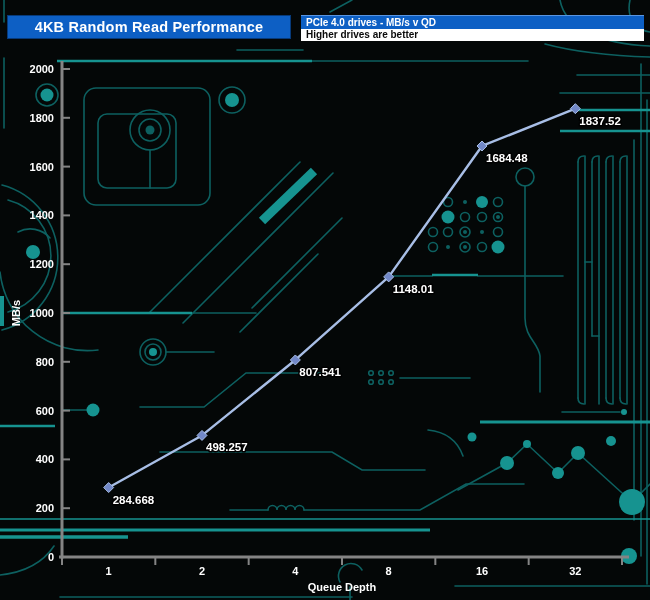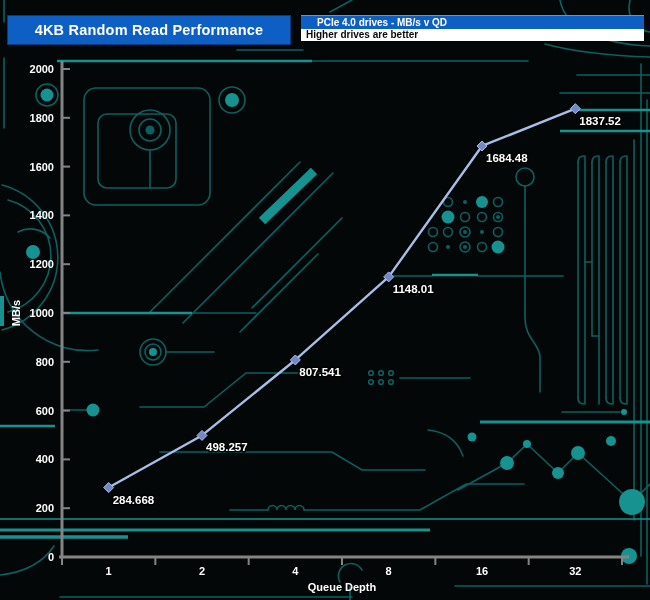--- a/index.html
+++ b/index.html
@@ -6,31 +6,31 @@
   .screen{
     position:relative;width:650px;height:600px;overflow:hidden;
     background:var(--background,#040707);
     font-family:"Liberation Sans",sans-serif;
   }
   svg.layer{position:absolute;left:0;top:0;width:650px;height:600px;}
   #bg{z-index:1}
   #chart{z-index:3}
   .header{position:absolute;left:0;top:0;width:650px;height:52px;z-index:4}
   .title-box{
-    position:absolute;left:7px;top:15px;width:284px;height:30px;
+    position:absolute;left:7px;top:15px;width:284px;height:24px;
     background:var(--header_blue,#0d5fc4);
     border:1px solid #073a7a;box-sizing:border-box;
     display:flex;align-items:center;justify-content:center;
     color:#fff;font-weight:bold;font-size:14.5px;letter-spacing:.2px;
   }
   .sub-blue{
     position:absolute;left:301px;top:15px;width:343px;height:14px;
     background:var(--header_blue,#0d5fc4);
     border-top:1px solid #5a95e0;box-sizing:border-box;
-    color:#fff;font-weight:bold;font-size:10px;line-height:13px;padding-left:16px;
+    color:#fff;font-weight:bold;font-size:10px;line-height:13px;padding-left:5px;
   }
   .sub-white{
     position:absolute;left:301px;top:29px;width:343px;height:12px;
     background:#ffffff;color:#0a0a0a;font-weight:bold;font-size:10px;line-height:12px;
     padding-left:5px;box-sizing:border-box;
   }
   
   .t{stroke:var(--circuit,#0d6060);stroke-width:1.6;fill:none;stroke-linecap:round}
   .tb{stroke:var(--circuit_bright,#169390);stroke-width:2.5;fill:none;stroke-linecap:butt}
   .tf{fill:var(--circuit_bright,#169390);stroke:none}

